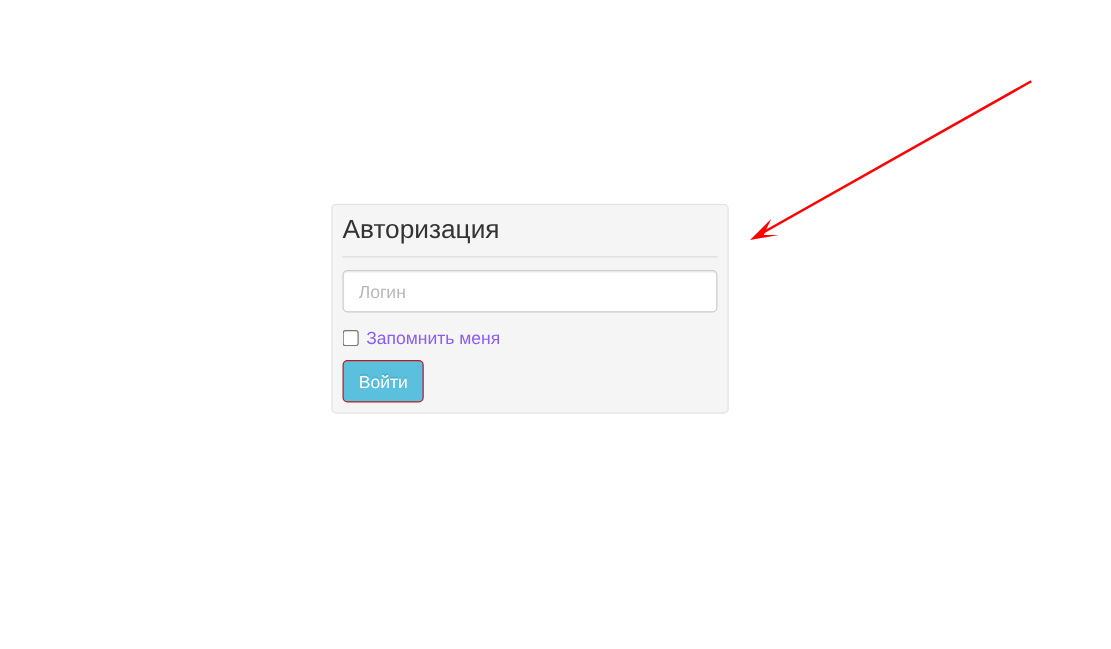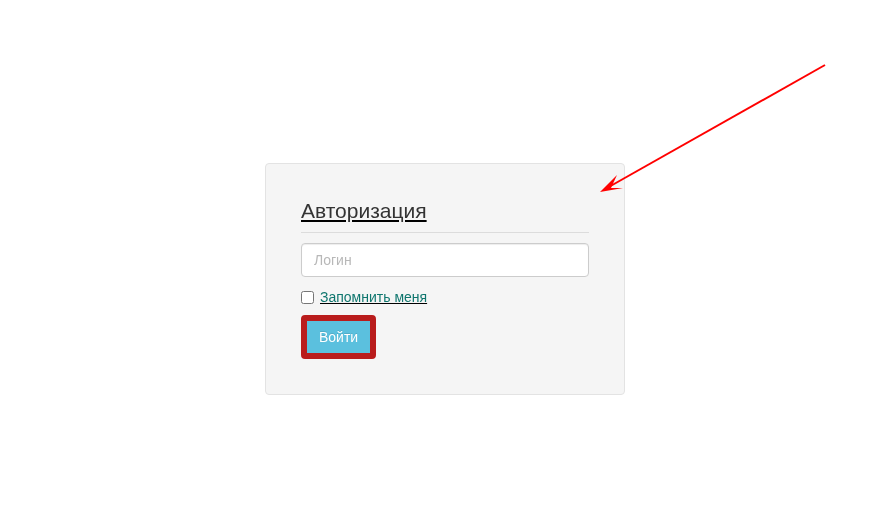--- a/index.html
+++ b/index.html
@@ -11,26 +11,25 @@
       font-family: "Helvetica Neue", Helvetica, Arial, sans-serif;
       background: #ffffff;
       width: 889px;
       height: 519px;
       position: relative;
     }
     .login-panel {
       position: absolute;
       left: 265px;
       top: 163px;
-      width: 360px;
+      width: 318px;
       background: #f5f5f5;
       border: 1px solid #e3e3e3;
       border-radius: 4px;
-      padding: 35px;
-      text-decoration: underline;
+      padding: 8px;
     }
     .panel-title {
       font-size: 21px;
       font-weight: 400;
       color: #333333;
       margin-bottom: 10px;
       padding-bottom: 9px;
       border-bottom: 1px solid #dcdcdc;
     }
     .form-group {
@@ -58,32 +57,32 @@
       display: flex;
       align-items: center;
     }
     .checkbox-row input[type="checkbox"] {
       width: 13px;
       height: 13px;
       margin-right: 6px;
     }
     .checkbox-label {
       font-size: 14px;
-      color: #0f766e;
+      color: #8b5cf6;
     }
     .btn-submit {
       display: inline-block;
       padding: 6px 12px;
       font-size: 14px;
       font-weight: 400;
       line-height: 1.42857143;
       white-space: nowrap;
       vertical-align: middle;
       cursor: pointer;
-      border: 6px solid #b91c1c;
+      border: 1px solid #b91c1c;
       border-radius: 4px;
       color: #ffffff;
       background-color: #5bc0de;
       text-shadow: 0 -1px 0 rgba(0,0,0,0.1);
     }
     .arrow-svg {
       position: absolute;
       left: 595px;
       top: 60px;
       width: 235px;

